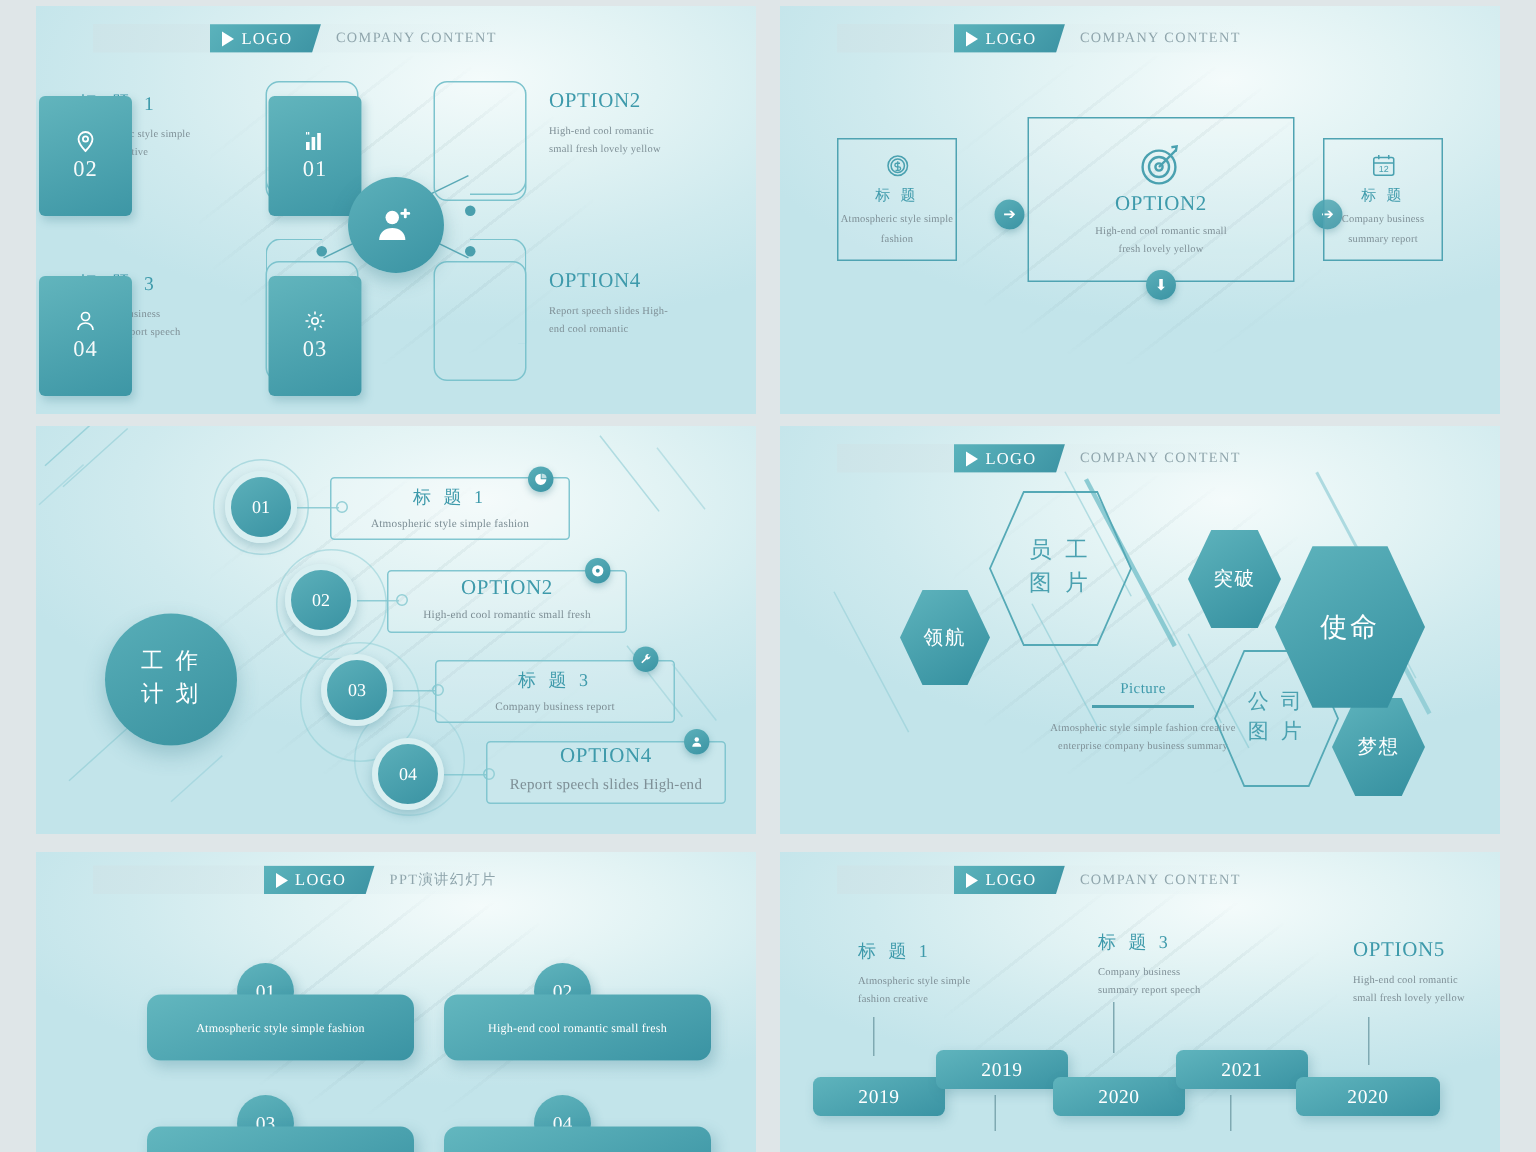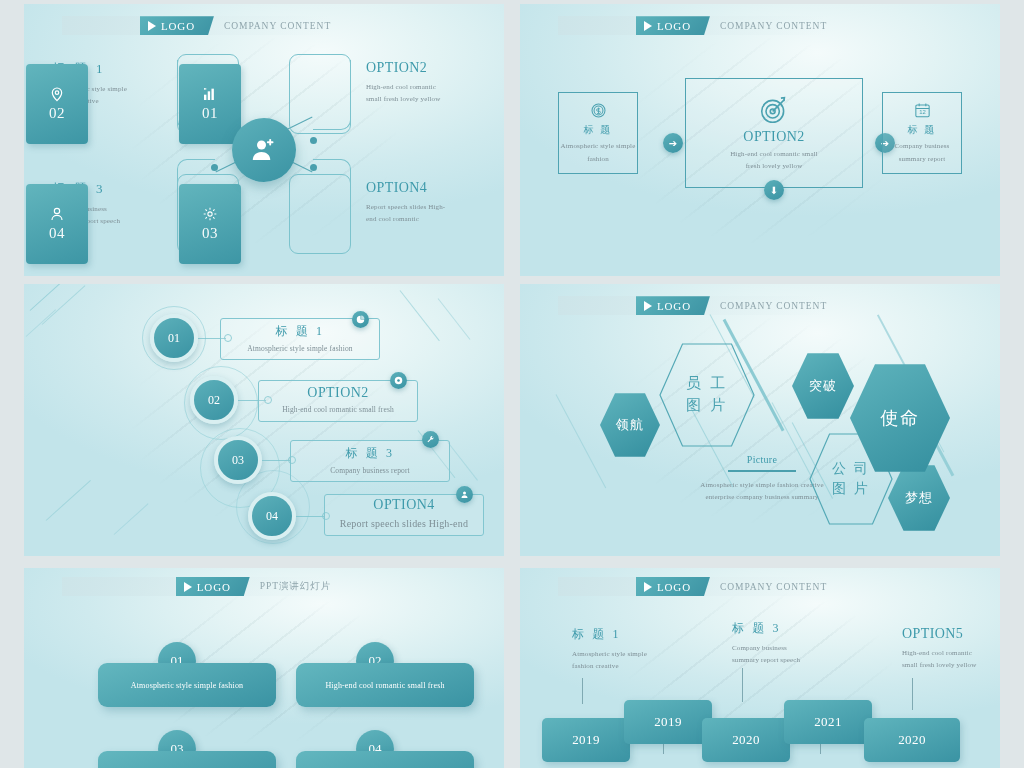--- a/index.html
+++ b/index.html
@@ -163,21 +163,21 @@
   .pill-num {
     position: absolute; border-radius: 50%;
     background: linear-gradient(160deg,#5fb3bc 0%, #3d96a5 100%);
     box-shadow: 2px 3px 7px rgba(50,120,135,.3);
     color: #fff; display: flex; align-items: center; justify-content: center;
     font-size: 13px;
   }
 
   
   .tl-block {
-    position: absolute; height: 44px; border-radius: 5px;
+    position: absolute; height: 26px; border-radius: 5px;
     background: linear-gradient(160deg,#5fb4bd 0%, #3a93a3 100%);
     box-shadow: 2px 3px 7px rgba(50,120,135,.25);
     color: #fff; display: flex; align-items: center; justify-content: center;
     font-size: 13px; letter-spacing: .03em;
   }
   .tl-stem { position: absolute; width: 1.2px; background: #7fa9b2; }
   .tl-col { position: absolute; width: 110px; }
 
   
   .wm {
@@ -379,20 +379,24 @@
     <div class="deco" style="left:6px; top:26px; width:72px; height:1px; transform:rotate(-42deg); opacity:.6;"></div>
     <div class="deco" style="left:18px; top:40px; width:58px; height:1px; transform:rotate(-42deg); opacity:.45;"></div>
     <div class="deco" style="left:2px; top:52px; width:40px; height:1px; transform:rotate(-42deg); opacity:.35;"></div>
     <div class="deco" style="right:40px; top:6px; width:64px; height:1px; transform:rotate(52deg); opacity:.5;"></div>
     <div class="deco" style="right:14px; top:14px; width:52px; height:1px; transform:rotate(52deg); opacity:.4;"></div>
     <div class="deco" style="right:26px; top:146px; width:60px; height:1px; transform:rotate(52deg); opacity:.45;"></div>
     <div class="deco" style="right:8px; top:158px; width:48px; height:1px; transform:rotate(52deg); opacity:.35;"></div>
     <div class="deco" style="left:22px; top:236px; width:60px; height:1px; transform:rotate(-42deg); opacity:.45;"></div>
     <div class="deco" style="left:90px; top:250px; width:46px; height:1px; transform:rotate(-42deg); opacity:.35;"></div>
 
+    <div class="big-circ" style="left:46px; top:125px;">
+      <span>工 作</span>
+      <span>计 划</span>
+    </div>
 
     <div class="ring" style="left:118px; top:22px; width:64px; height:64px; opacity:.55;"></div>
     <div class="ring" style="left:160px; top:82px; width:74px; height:74px; opacity:.5;"></div>
     <div class="ring" style="left:176px; top:144px; width:80px; height:80px; opacity:.45;"></div>
     <div class="ring" style="left:212px; top:186px; width:74px; height:74px; opacity:.4;"></div>
 
     <div class="numcirc" style="left:126px; top:30px; width:48px; height:48px; border:4px solid #d9eff1;">01</div>
     <div class="deco" style="left:174px; top:54px; width:28px; height:1px; opacity:.8;"></div>
     <div class="ring" style="left:200px; top:50px; width:8px; height:8px; border-width:1.5px;"></div>
     <div class="stepbox" style="left:196px; top:34px; width:160px; height:42px;">
@@ -465,21 +469,21 @@
     <div class="deco" style="right:12px; top:132px; width:66px; height:3px; transform:rotate(62deg); opacity:.65;"></div>
     <div class="deco" style="left:168px; top:118px; width:96px; height:1px; transform:rotate(62deg); opacity:.5;"></div>
     <div class="deco" style="left:252px; top:118px; width:90px; height:1px; transform:rotate(62deg); opacity:.45;"></div>
     <div class="deco" style="left:36px; top:110px; width:106px; height:1px; transform:rotate(62deg); opacity:.4;"></div>
     <div class="deco" style="left:272px; top:138px; width:86px; height:1.4px; transform:rotate(62deg); opacity:.5;"></div>
 
     <div class="hex fill" style="left:80px; top:108px; width:60px; height:66px; font-size:13px; letter-spacing:.1em;text-align:center;">
       <span>领航</span>
     </div>
 
-    <div style="position:absolute; left:138px; top:58px; width:98px; height:106px;">
+    <div style="position:absolute; left:138px; top:42px; width:98px; height:106px;">
       <svg width="98" height="106" viewBox="0 0 98 106" fill="none" stroke="#55a9b6" stroke-width="1.2">
         <polygon points="24.5,2 73.5,2 96,53 73.5,104 24.5,104 2,53"></polygon>
       </svg>
       <div style="position:absolute; inset:0; display:flex; flex-direction:column; align-items:center; justify-content:center; color:#4aa1b0; font-size:15px; letter-spacing:.18em; line-height:1.45;">
         <span>员 工</span>
         <span>图 片</span>
       </div>
     </div>
 
     <div style="position:absolute; left:142px; top:170px; width:200px; text-align:center;">

